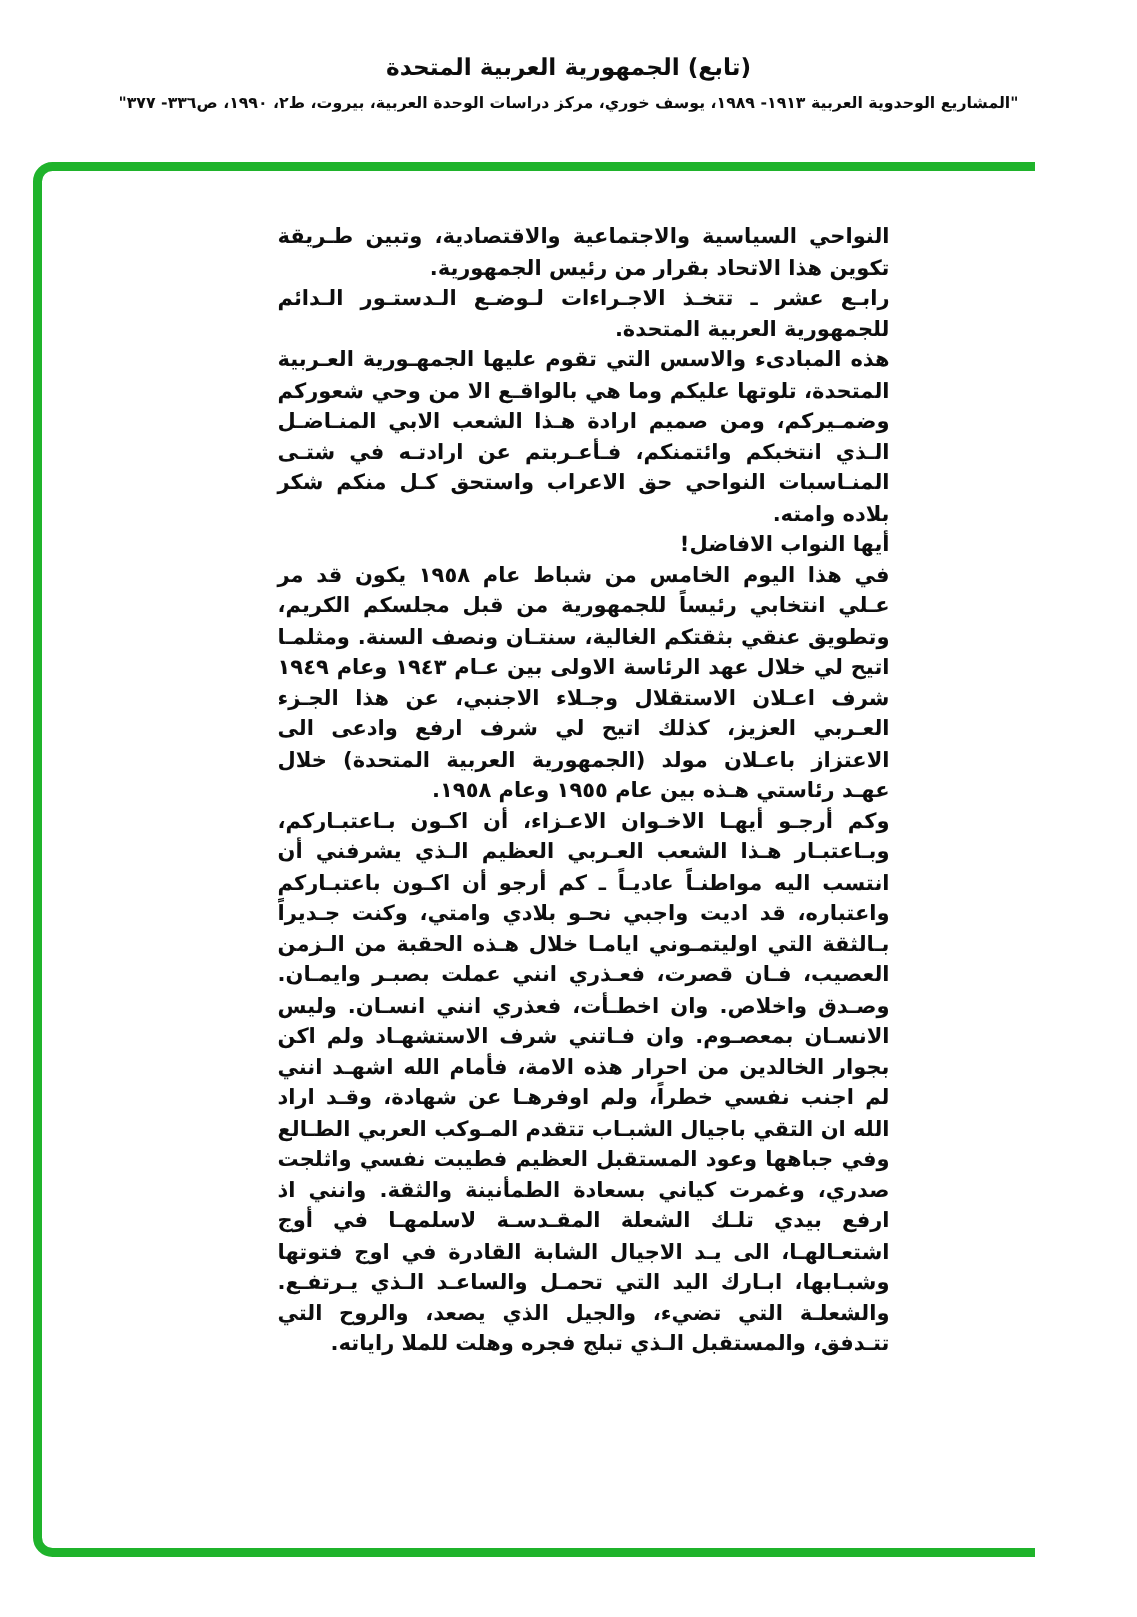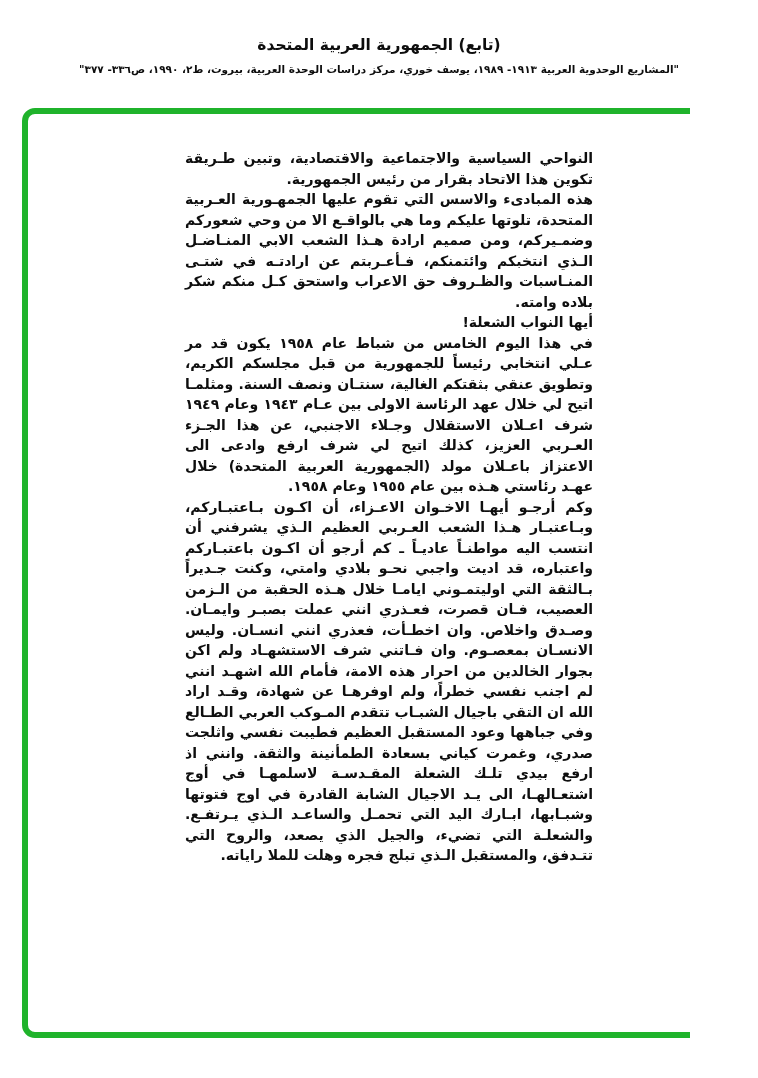--- a/index.html
+++ b/index.html
@@ -81,21 +81,22 @@
 
   <div class="doc-header">
     <p class="doc-title">(تابع) الجمهورية العربية المتحدة</p>
     <p class="doc-source">"المشاريع الوحدوية العربية ١٩١٣- ١٩٨٩، يوسف خوري، مركز دراسات الوحدة العربية، بيروت، ط٢، ١٩٩٠، ص٣٣٦- ٣٧٧"</p>
   </div>
 
   <div class="content-frame"></div>
 
   <div class="body-text">
       <p>النواحي السياسية والاجتماعية والاقتصادية، وتبين طـريقة تكوين هذا الاتحاد بقرار من رئيس الجمهورية.</p>
-      <p>هذه المبادىء والاسس التي تقوم عليها الجمهـورية العـربية المتحدة، تلوتها عليكم وما هي بالواقـع الا من وحي شعوركم وضمـيركم، ومن صميم ارادة هـذا الشعب الابي المنـاضـل الـذي انتخبكم وائتمنكم، فـأعـربتم عن ارادتـه في شتـى المنـاسبات والظـروف حق الاعراب واستحق كـل منكم شكر بلاده وامته.</p>
-      <p>أيها النواب الشعلة!</p>
+      <p>رابـع عشر ـ تتخـذ الاجـراءات لـوضـع الـدستـور الـدائم للجمهورية العربية المتحدة.</p>
+      <p>هذه المبادىء والاسس التي تقوم عليها الجمهـورية العـربية المتحدة، تلوتها عليكم وما هي بالواقـع الا من وحي شعوركم وضمـيركم، ومن صميم ارادة هـذا الشعب الابي المنـاضـل الـذي انتخبكم وائتمنكم، فـأعـربتم عن ارادتـه في شتـى المنـاسبات النواحي حق الاعراب واستحق كـل منكم شكر بلاده وامته.</p>
+      <p>أيها النواب الافاضل!</p>
       <p>في هذا اليوم الخامس من شباط عام ١٩٥٨ يكون قد مر عـلي انتخابي رئيساً للجمهورية من قبل مجلسكم الكريم، وتطويق عنقي بثقتكم الغالية، سنتـان ونصف السنة. ومثلمـا اتيح لي خلال عهد الرئاسة الاولى بين عـام ١٩٤٣ وعام ١٩٤٩ شرف اعـلان الاستقلال وجـلاء الاجنبي، عن هذا الجـزء العـربي العزيز، كذلك اتيح لي شرف ارفع وادعى الى الاعتزاز باعـلان مولد (الجمهورية العربية المتحدة) خلال عهـد رئاستي هـذه بين عام ١٩٥٥ وعام ١٩٥٨.</p>
       <p>وكم أرجـو أيهـا الاخـوان الاعـزاء، أن اكـون بـاعتبـاركم، وبـاعتبـار هـذا الشعب العـربي العظيم الـذي يشرفني أن انتسب اليه مواطنـاً عاديـاً ـ كم أرجو أن اكـون باعتبـاركم واعتباره، قد اديت واجبي نحـو بلادي وامتي، وكنت جـديراً بـالثقة التي اوليتمـوني ايامـا خلال هـذه الحقبة من الـزمن العصيب، فـان قصرت، فعـذري انني عملت بصبـر وايمـان. وصـدق واخلاص. وان اخطـأت، فعذري انني انسـان. وليس الانسـان بمعصـوم. وان فـاتني شرف الاستشهـاد ولم اكن بجوار الخالدين من احرار هذه الامة، فأمام الله اشهـد انني لم اجنب نفسي خطراً، ولم اوفرهـا عن شهادة، وقـد اراد الله ان التقي باجيال الشبـاب تتقدم المـوكب العربي الطـالع وفي جباهها وعود المستقبل العظيم فطيبت نفسي واثلجت صدري، وغمرت كياني بسعادة الطمأنينة والثقة. وانني اذ ارفع بيدي تلـك الشعلة المقـدسـة لاسلمهـا في أوج اشتعـالهـا، الى يـد الاجيال الشابة القادرة في اوج فتوتها وشبـابها، ابـارك اليد التي تحمـل والساعـد الـذي يـرتفـع. والشعلـة التي تضيء، والجيل الذي يصعد، والروح التي تتـدفق، والمستقبل الـذي تبلج فجره وهلت للملا راياته.</p>
     </div>
 
   <div class="page-number">٥٣</div>
 
 </div>
 
 </body></html>

